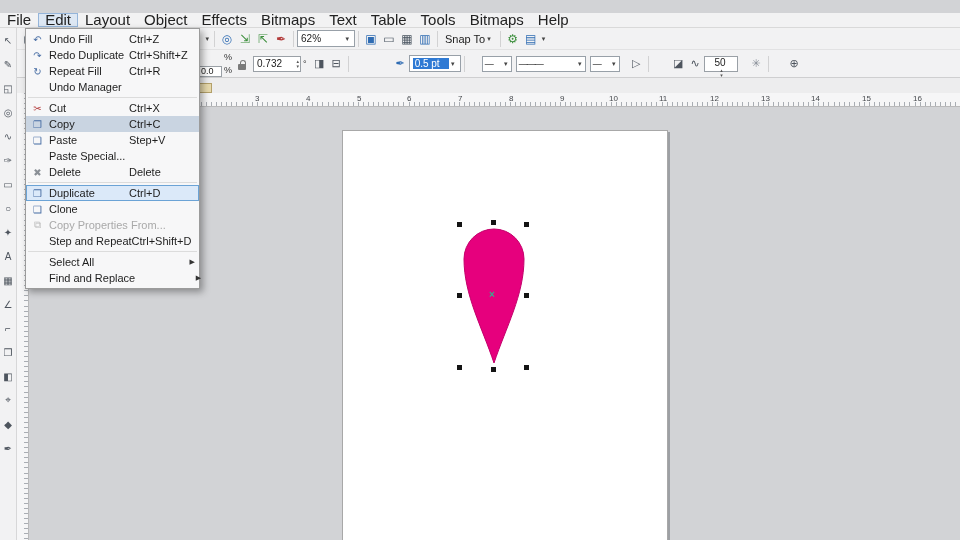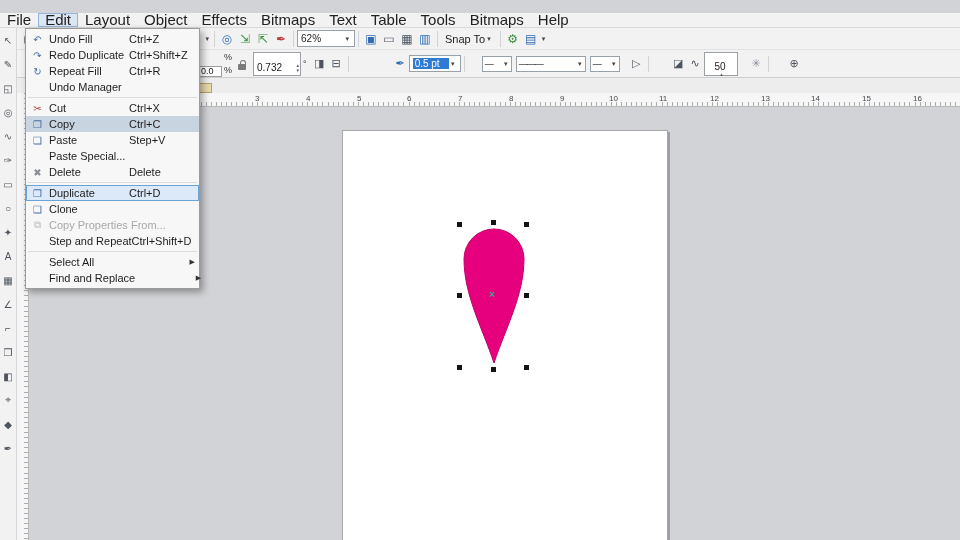--- a/index.html
+++ b/index.html
@@ -44,22 +44,22 @@
            box-sizing:border-box;padding-left:181px;}
   .posgrp{display:flex;flex-direction:column;gap:1px;}
   .posrow{display:flex;align-items:center;gap:2px;height:12px;}
   .pf{width:24px;height:11px;background:#fff;border:1px solid #9aa0a6;font-size:9px;
       display:flex;align-items:center;padding:0 2px;box-sizing:border-box;margin-top:28px;}
   .pct{font-size:9px;color:#333;}
   .lock{width:11px;height:14px;position:relative;margin:0 5px;}
   .lock .body{position:absolute;left:1px;top:7px;width:8px;height:6px;background:#7a7a7a;border-radius:1px;}
   .lock .shackle{position:absolute;left:3px;top:3px;width:4px;height:4px;border:1px solid #7a7a7a;
                  border-bottom:none;border-radius:3px 3px 0 0;}
-  .nf{display:flex;align-items:center;background:#fff;border:1px solid #9aa0a6;height:24px;
-      padding:8px 1px 0 3px;box-sizing:border-box;flex:0 0 auto;}
+  .nf{display:flex;align-items:center;background:#fff;border:1px solid #9aa0a6;height:16px;
+      padding:0 1px 0 3px;box-sizing:border-box;flex:0 0 auto;}
   .nf .v{font-size:10px;padding-right:3px;}
   .spin{display:flex;flex-direction:column;font-size:5px;line-height:5px;color:#555;}
   .pbi{width:17px;height:17px;display:flex;align-items:center;justify-content:center;
        font-size:11px;color:#4e555e;flex:0 0 auto;}
   .sel{background:#2f7ad4;color:#fff;padding:0 2px;}
   .linecombo{display:flex;align-items:center;background:#fff;border:1px solid #98a0a8;height:16px;
              font-size:9px;padding:0 2px;box-sizing:border-box;justify-content:space-between;flex:0 0 auto;letter-spacing:-1px;}
 
   
   .strip{position:absolute;left:17px;top:78px;width:943px;height:15px;background:#ededee;border-bottom:1px solid #d6d6d7;}

